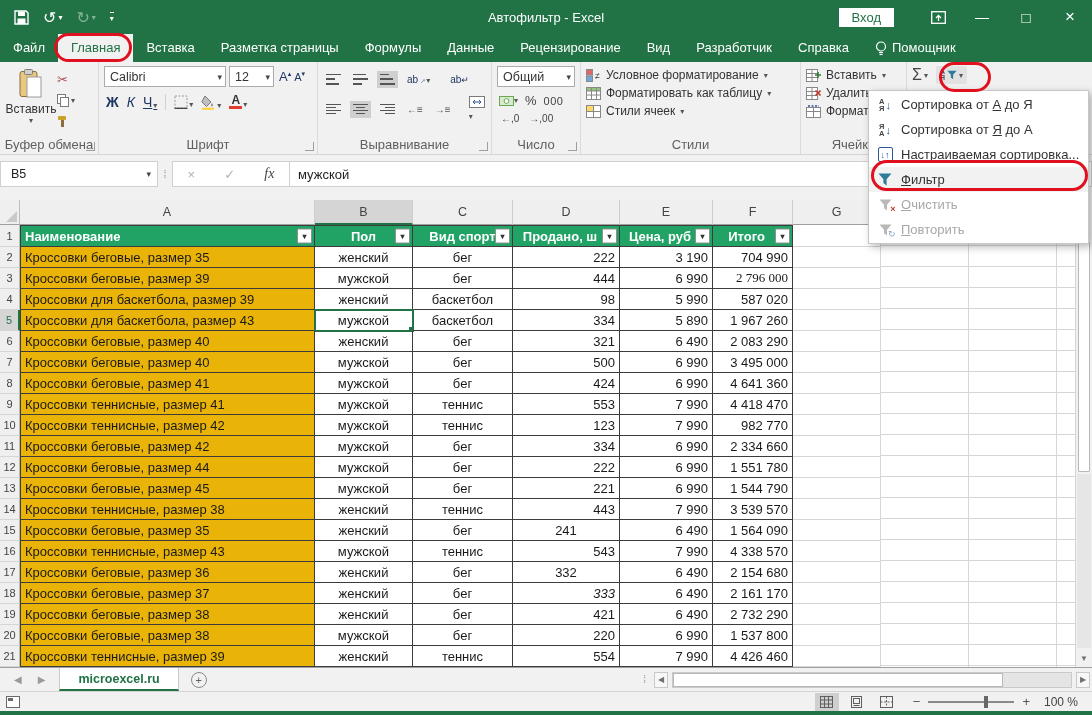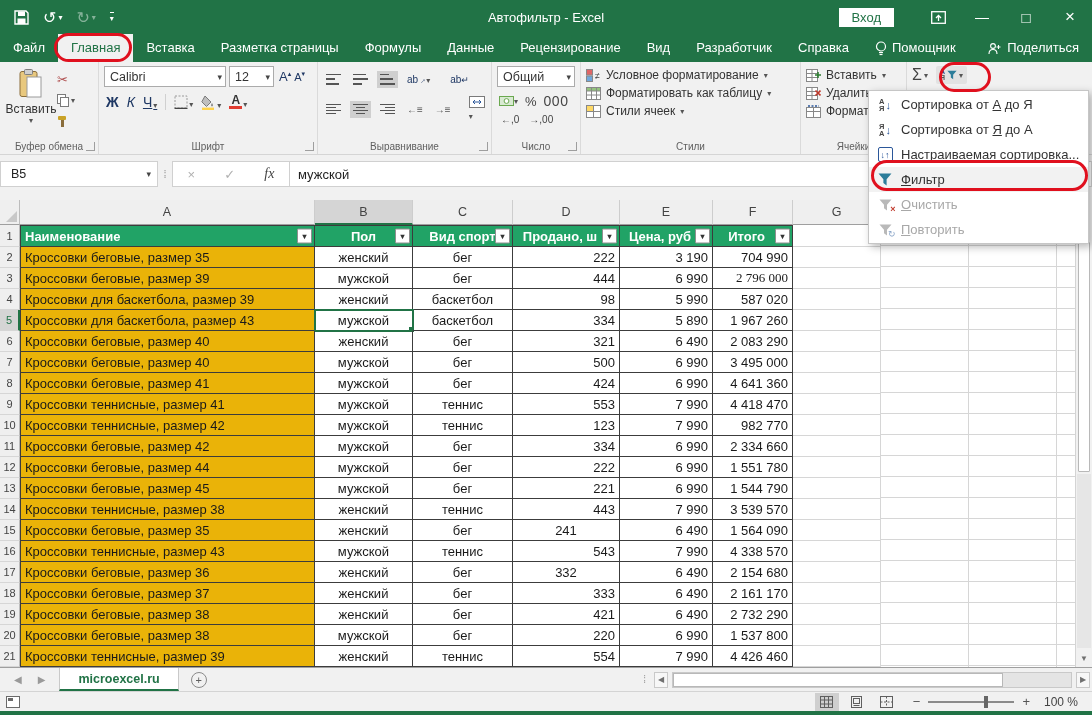--- a/index.html
+++ b/index.html
@@ -21,21 +21,21 @@
   .ribopts { width:44px; text-align:center; font-size:13px; }
   .winbtn { width:44px; height:34px; display:flex; align-items:center; justify-content:center; font-size:14px; }
   
   .tabsrow { position:absolute; left:0; top:34px; width:1092px; height:28px; background:#217346; display:flex; align-items:flex-end; }
   .tab { color:#fff; font-size:13px; padding:0 13px; height:28px; line-height:28px; white-space:nowrap; cursor:pointer; display:flex; align-items:center; gap:5px; }
   .tab.active { background:#f1f1f1; color:#217346; }
   .tab-spacer { flex:1; }
   
   .ribbon { position:absolute; left:0; top:62px; width:1092px; height:93px; background:#f1f1f1; border-bottom:1px solid #d5d5d5; display:flex; font-size:12px; color:#333; }
   .rgroup { position:relative; border-right:1px solid #dadada; padding:4px 5px 16px 5px; height:92px; }
-  .rgroup-label { position:absolute; left:0; right:0; bottom:2px; text-align:center; font-size:10px; color:#5f5f5f; }
+  .rgroup-label { position:absolute; left:0; right:0; bottom:2px; text-align:center; font-size:13px; color:#5f5f5f; }
   .dlg { position:absolute; right:3px; bottom:3px; width:9px; height:9px; border-right:1.5px solid #8a8a8a; border-bottom:1.5px solid #8a8a8a; opacity:.8; }
   .bigbtn { display:flex; flex-direction:column; align-items:center; width:52px; padding-top:3px; cursor:pointer; }
   .bigbtn .cap { margin-top:3px; }
   .minis { display:flex; flex-direction:column; justify-content:flex-start; gap:5px; padding-top:5px; }
   .mini { display:flex; align-items:center; gap:2px; height:16px; cursor:pointer; }
   .combo { background:#fff; border:1px solid #ababab; height:21px; display:flex; align-items:center; justify-content:space-between; padding:0 3px 0 5px; font-size:12.5px; cursor:pointer; }
   .chev { font-size:9px; color:#444; }
   .fontrow { display:flex; gap:3px; align-items:center; }
   .fmtrow { display:flex; gap:8px; align-items:center; margin-top:7px; padding-left:2px; }
   .fmtbtn { font-size:14px; color:#1f3864; cursor:pointer; display:flex; align-items:flex-end; gap:1px; }
@@ -204,28 +204,20 @@
     </div>
     <div class="tab">
       <svg width="12" height="15" viewBox="0 0 12 15">
         <circle cx="6" cy="5.5" r="4.5" fill="none" stroke="#fff" stroke-width="1.2"></circle>
         <line x1="4" y1="11.5" x2="8" y2="11.5" stroke="#fff" stroke-width="1.2"></line>
         <line x1="4.5" y1="13.5" x2="7.5" y2="13.5" stroke="#fff" stroke-width="1.2"></line>
       </svg>
       <span>Помощник</span>
     </div>
     <div class="tab-spacer"></div>
-    <div class="tab">
-      <svg width="14" height="13" viewBox="0 0 14 13">
-        <circle cx="5" cy="4" r="2.4" fill="none" stroke="#fff" stroke-width="1.1"></circle>
-        <path d="M1 12 q0-4.5 4-4.5 t4 4.5" fill="none" stroke="#fff" stroke-width="1.1"></path>
-        <path d="M10.5 3 v4 M8.5 5 h4" stroke="#fff" stroke-width="1.1"></path>
-      </svg>
-      <span>Поделиться</span>
-    </div>
   </div>
 
 <div class="ribbon">
 
   <div class="rgroup" style="width:99px">
     <div style="display:flex">
       <div class="bigbtn">
         <span>
           <svg width="26" height="30" viewBox="0 0 26 30">
               <rect x="2" y="2.5" width="17" height="25" rx="2" fill="#e8c87e" stroke="#8a6d3b"></rect>
@@ -379,21 +371,21 @@
     </div>
     <div style="display:flex;align-items:center;gap:7px;margin-top:6px;padding-left:2px">
       <span style="display:flex;align-items:center">
         <svg width="15" height="10" viewBox="0 0 15 10">
             <rect x="0.5" y="0.5" width="14" height="9" fill="#d9ead3" stroke="#6aa84f"></rect>
             <circle cx="7.5" cy="5" r="2.4" fill="#fff" stroke="#6aa84f"></circle>
           </svg>
         <span class="tiny-arrow" style="color:#555">▾</span>
       </span>
       <span style="font-size:13px;color:#444">%</span>
-      <span style="font-size:14px;color:#444;letter-spacing:.5px">000</span>
+      <span style="font-size:11px;color:#444;letter-spacing:.5px">000</span>
     </div>
     <div style="display:flex;gap:10px;margin-top:5px;padding-left:4px">
       <span class="num-ic">←,0</span>
       <span class="num-ic">→,00</span>
     </div>
     <div class="rgroup-label">Число</div>
     <span class="dlg"></span>
   </div>
 
   <div class="rgroup" style="width:220px">
@@ -906,21 +898,21 @@
         <div class="rnum">18</div>
         <div class="cell namecol" style="width: 295px;">
           <span>Кроссовки беговые, размер 37</span>
         </div>
         <div class="cell center" style="width: 98px;">
           <span>женский</span>
         </div>
         <div class="cell center" style="width: 100px;">
           <span>бег</span>
         </div>
-        <div class="cell right" style="width: 107px;">
+        <div class="cell right" style="width: 107px; font-style: italic;">
           <span>333</span>
         </div>
         <div class="cell right" style="width: 93px;">
           <span>6 490</span>
         </div>
         <div class="cell right" style="width: 80px;">
           <span>2 161 170</span>
         </div>
         <div class="cell ghost" style="width: 88px;"></div>
       </div>

